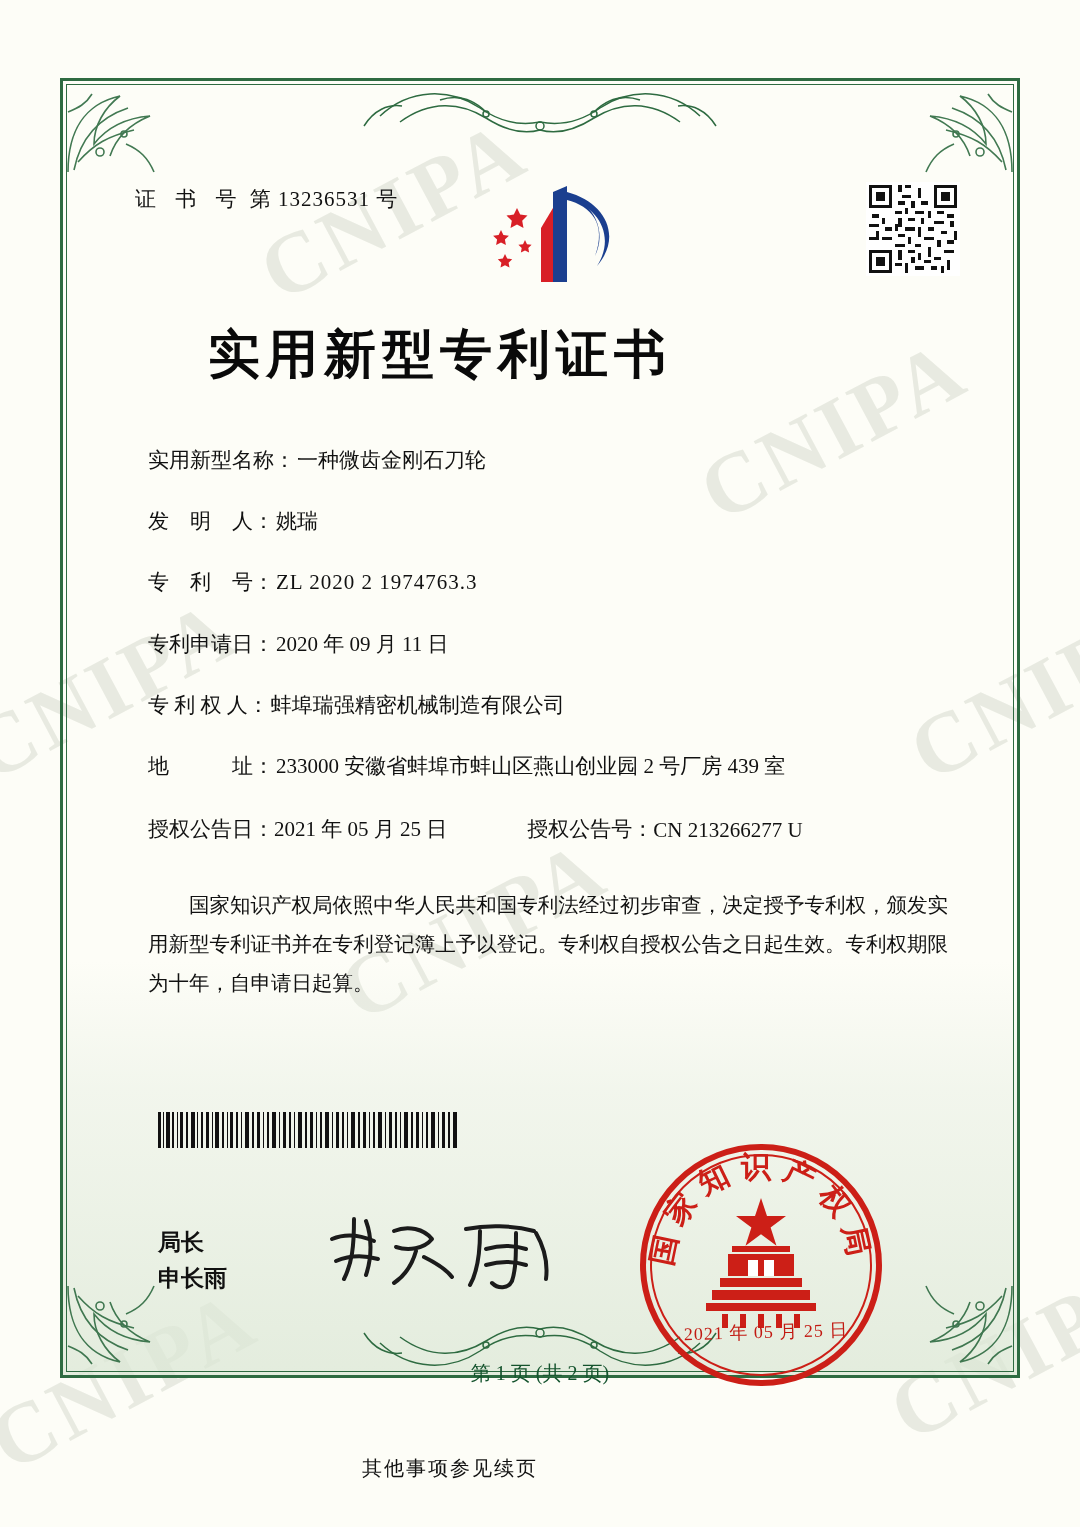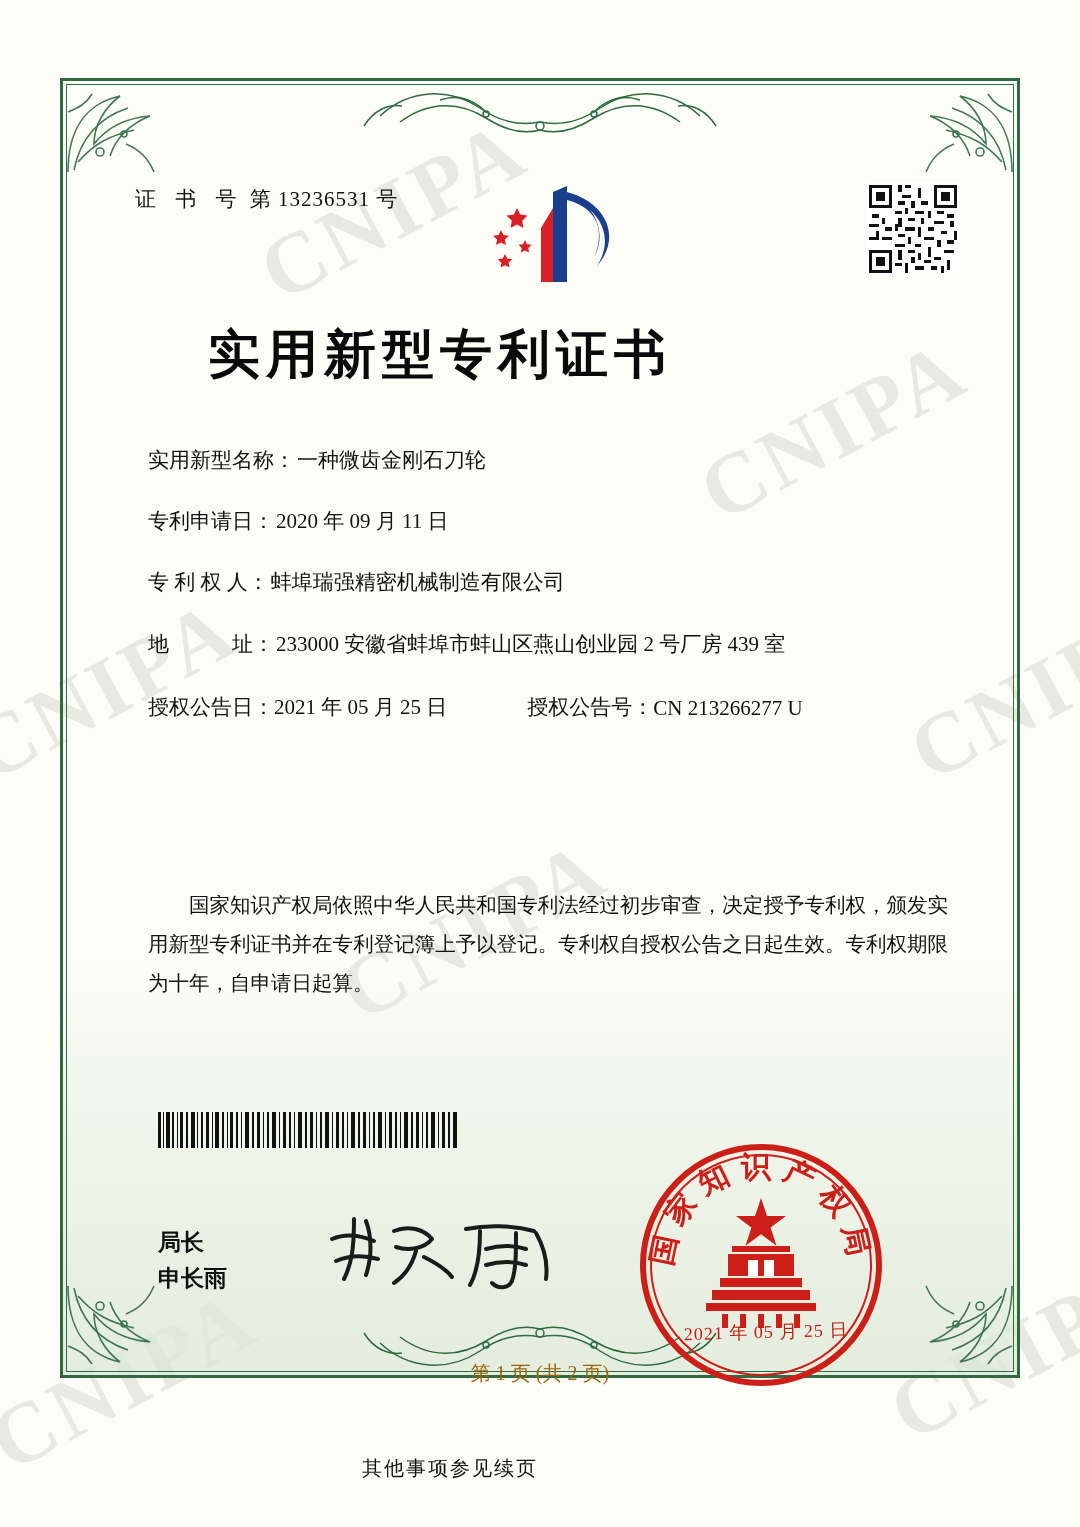--- a/index.html
+++ b/index.html
@@ -218,21 +218,21 @@
     transform: rotate(-1.5deg);
   }
 
   
   .page-no {
     position: absolute;
     left: 0; top: 1360px;
     width: 1080px;
     text-align: center;
     font-size: 20px;
-    color: #a16207;
+    color: #14532d;
   }
   .note {
     position: absolute;
     left: 0; top: 1455px;
     width: 900px;
     text-align: center;
     font-size: 20px;
     color: #111;
     letter-spacing: 2px;
     z-index: 2;
@@ -422,20 +422,28 @@
   </div>
 
   <div class="main-title">实用新型专利证书</div>
 
   <div class="fields">
     <div class="field">
       <span class="label">实用新型名称：</span>
       <span class="value">一种微齿金刚石刀轮</span>
     </div>
     <div class="field">
+      <span class="label">发　明　人：</span>
+      <span class="value">姚瑞</span>
+    </div>
+    <div class="field">
+      <span class="label">专　利　号：</span>
+      <span class="value wide">ZL 2020 2 1974763.3</span>
+    </div>
+    <div class="field">
       <span class="label">专利申请日：</span>
       <span class="value">2020 年 09 月 11 日</span>
     </div>
     <div class="field">
       <span class="label">专 利 权 人：</span>
       <span class="value">蚌埠瑞强精密机械制造有限公司</span>
     </div>
     <div class="field">
       <span class="label">地　　　址：</span>
       <span class="value">233000 安徽省蚌埠市蚌山区燕山创业园 2 号厂房 439 室</span>

